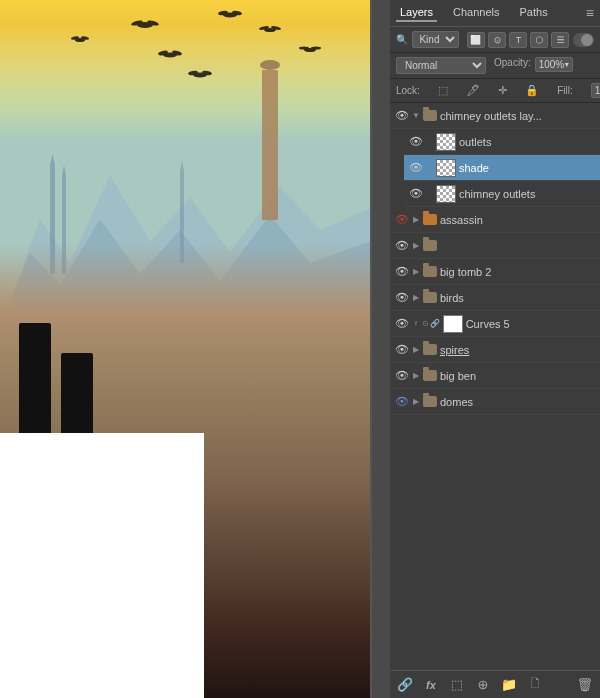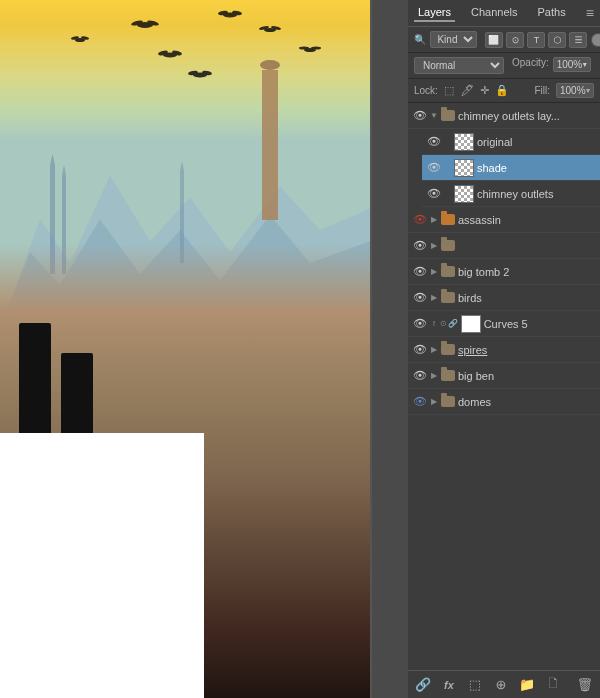--- a/index.html
+++ b/index.html
@@ -12,21 +12,21 @@
       color: #ccc;
       overflow: hidden;
       position: relative;
     }
 
     
     #panels {
       position: absolute;
       top: 0;
       right: 0;
-      width: 192px;
+      width: 210px;
       height: 698px;
       background: #3c3c3c;
       display: flex;
       flex-direction: column;
     }
 
     
     #layers-header {
       background: #3c3c3c;
       border-bottom: 1px solid #555;
@@ -136,21 +136,21 @@
 
     .opacity-value span { color: #ccc; }
     .opacity-arrow { color: #aaa; font-size: 8px; }
 
     
     #lock-bar {
       background: #3c3c3c;
       padding: 4px 6px;
       display: flex;
       align-items: center;
-      gap: 6px;
+      gap: 18px;
       border-bottom: 1px solid #2a2a2a;
     }
 
     .lock-label { color: #aaa; font-size: 10px; }
     .lock-icon-btn {
       color: #aaa;
       font-size: 11px;
       cursor: pointer;
       background: none;
       border: none;
@@ -531,21 +531,21 @@
         </div>
       <span class="layer-name">chimney outlets lay...</span>
     </div>
 
     <div class="layer-row layer-indent">
       <div class="layer-eye visible">👁</div>
       <div class="layer-expand"></div>
       <div class="thumb">
           <div class="thumb-checker"></div>
         </div>
-      <span class="layer-name">original</span>
+      <span class="layer-name">outlets</span>
     </div>
 
     <div class="layer-row layer-indent selected">
       <div class="layer-eye visible">👁</div>
       <div class="layer-expand"></div>
       <div class="thumb">
           <div class="thumb-checker"></div>
         </div>
       <span class="layer-name">shade</span>
     </div>

